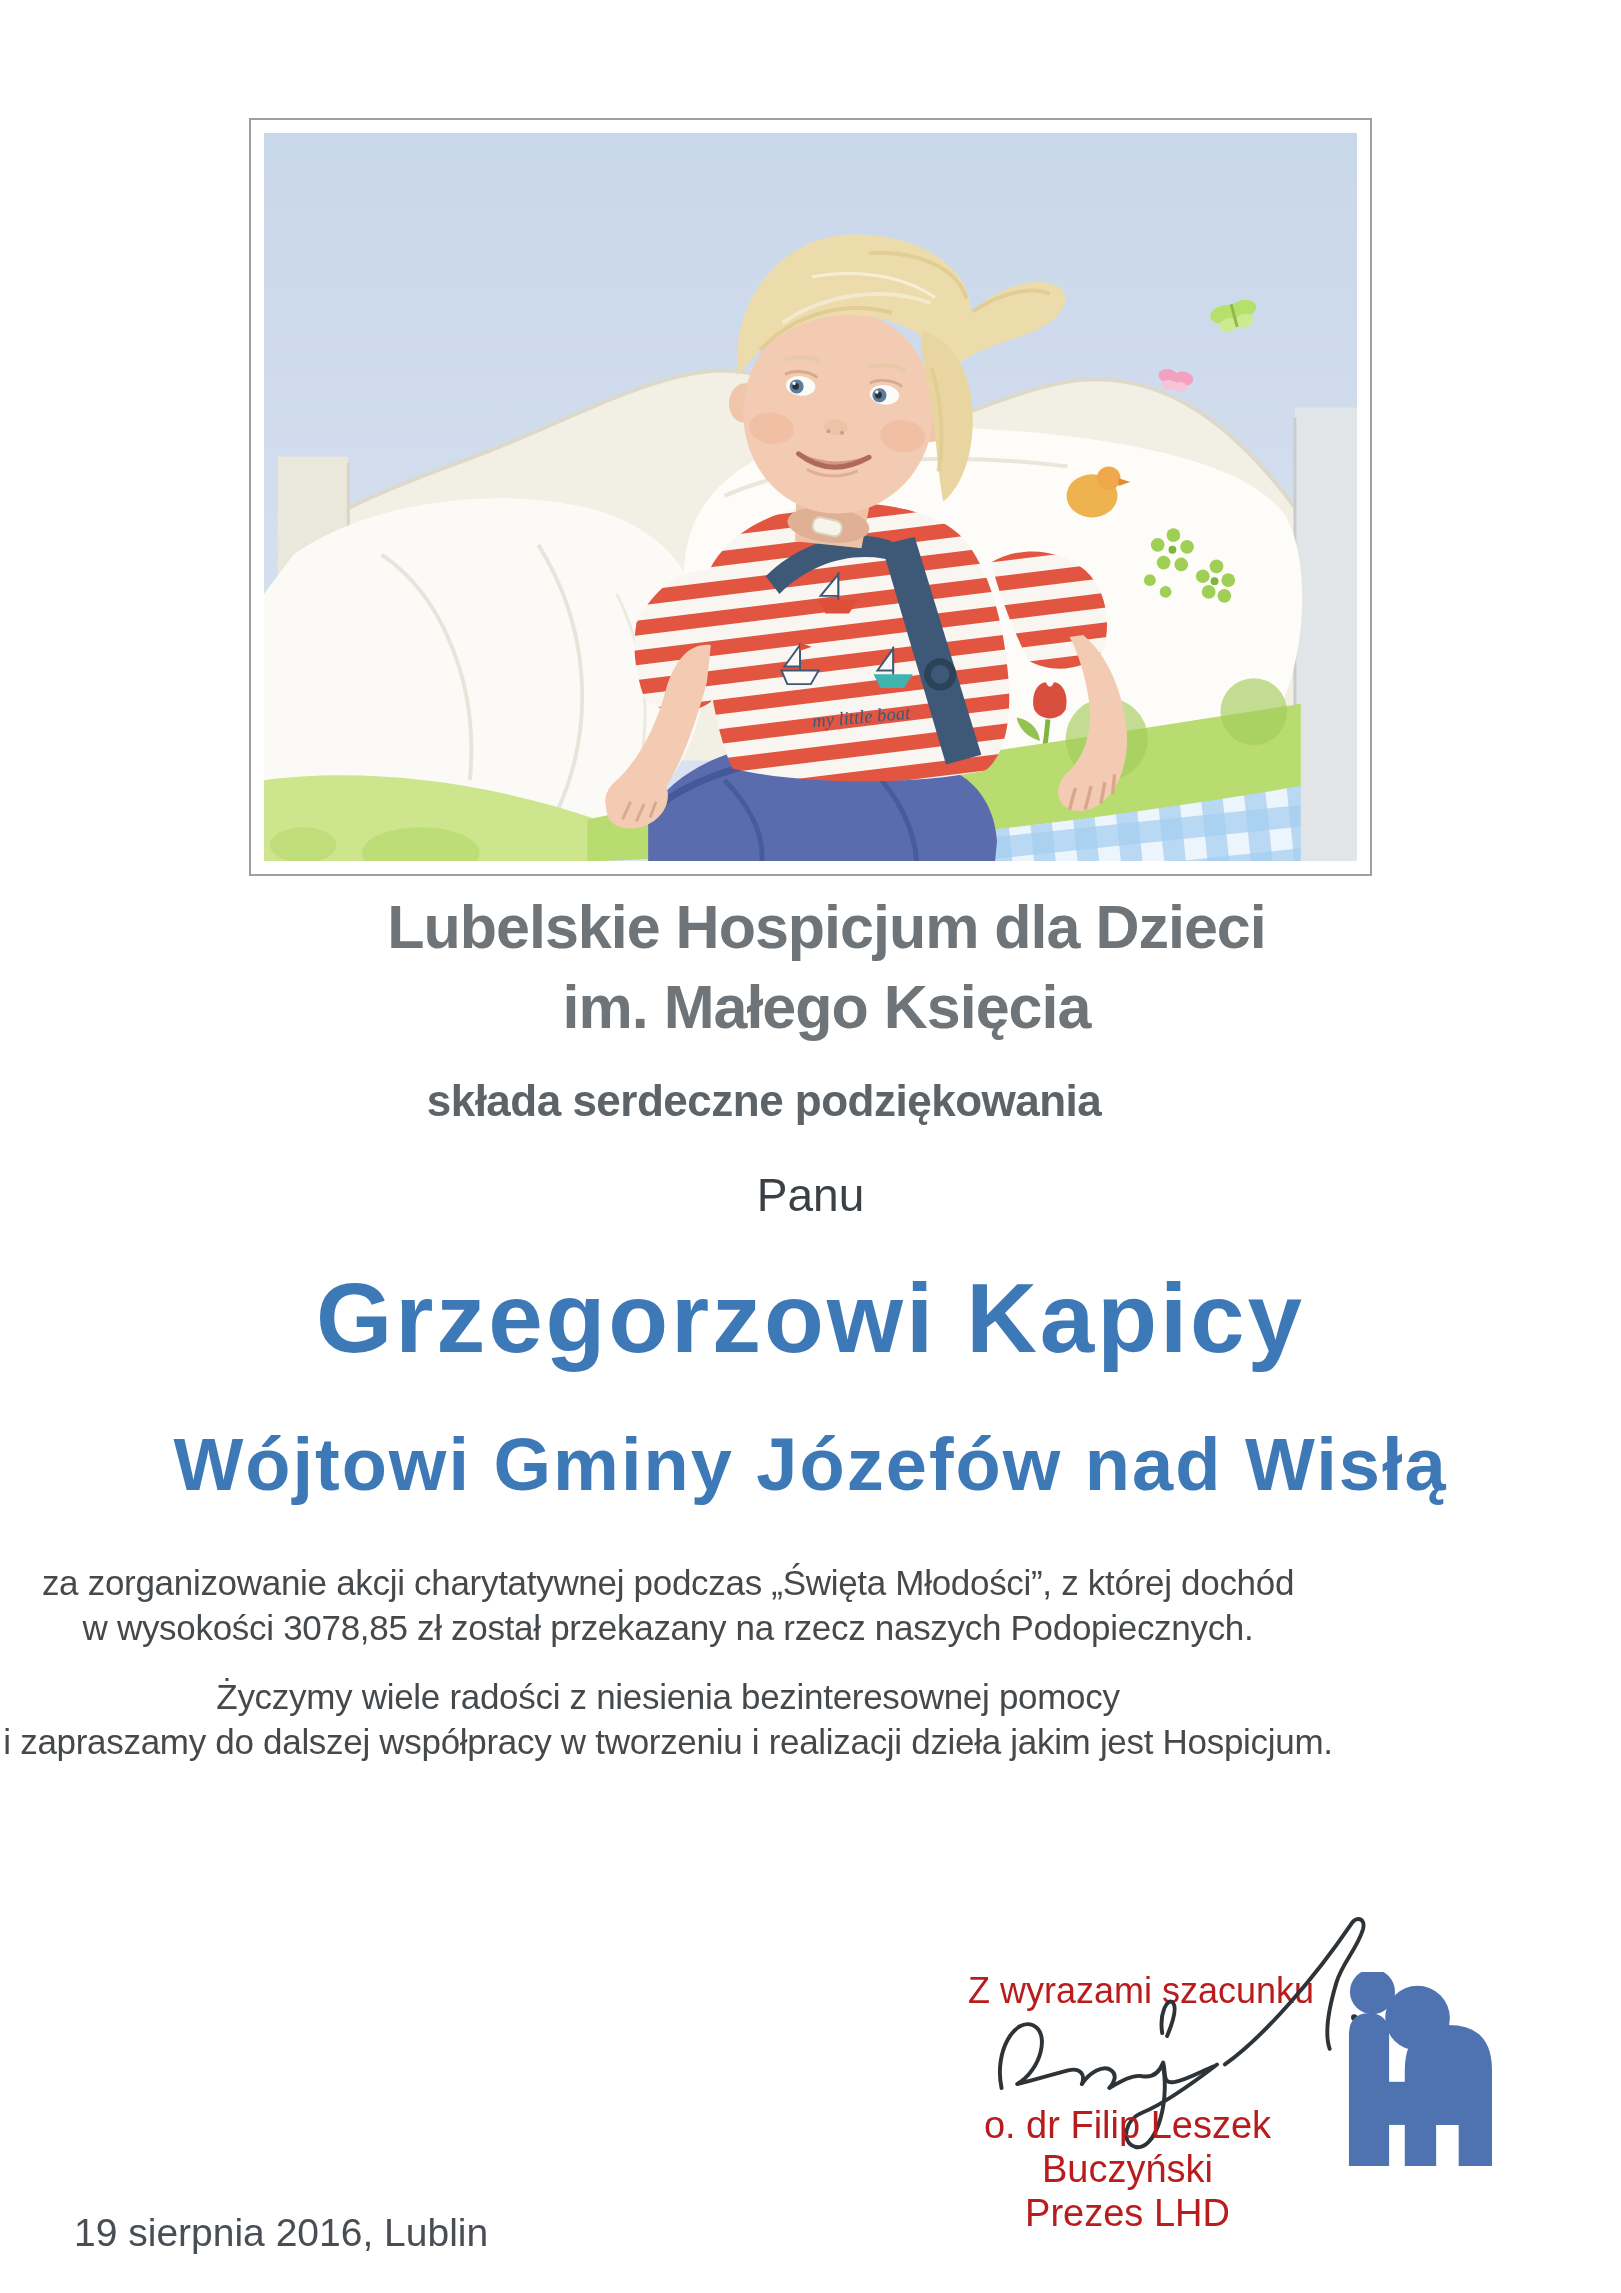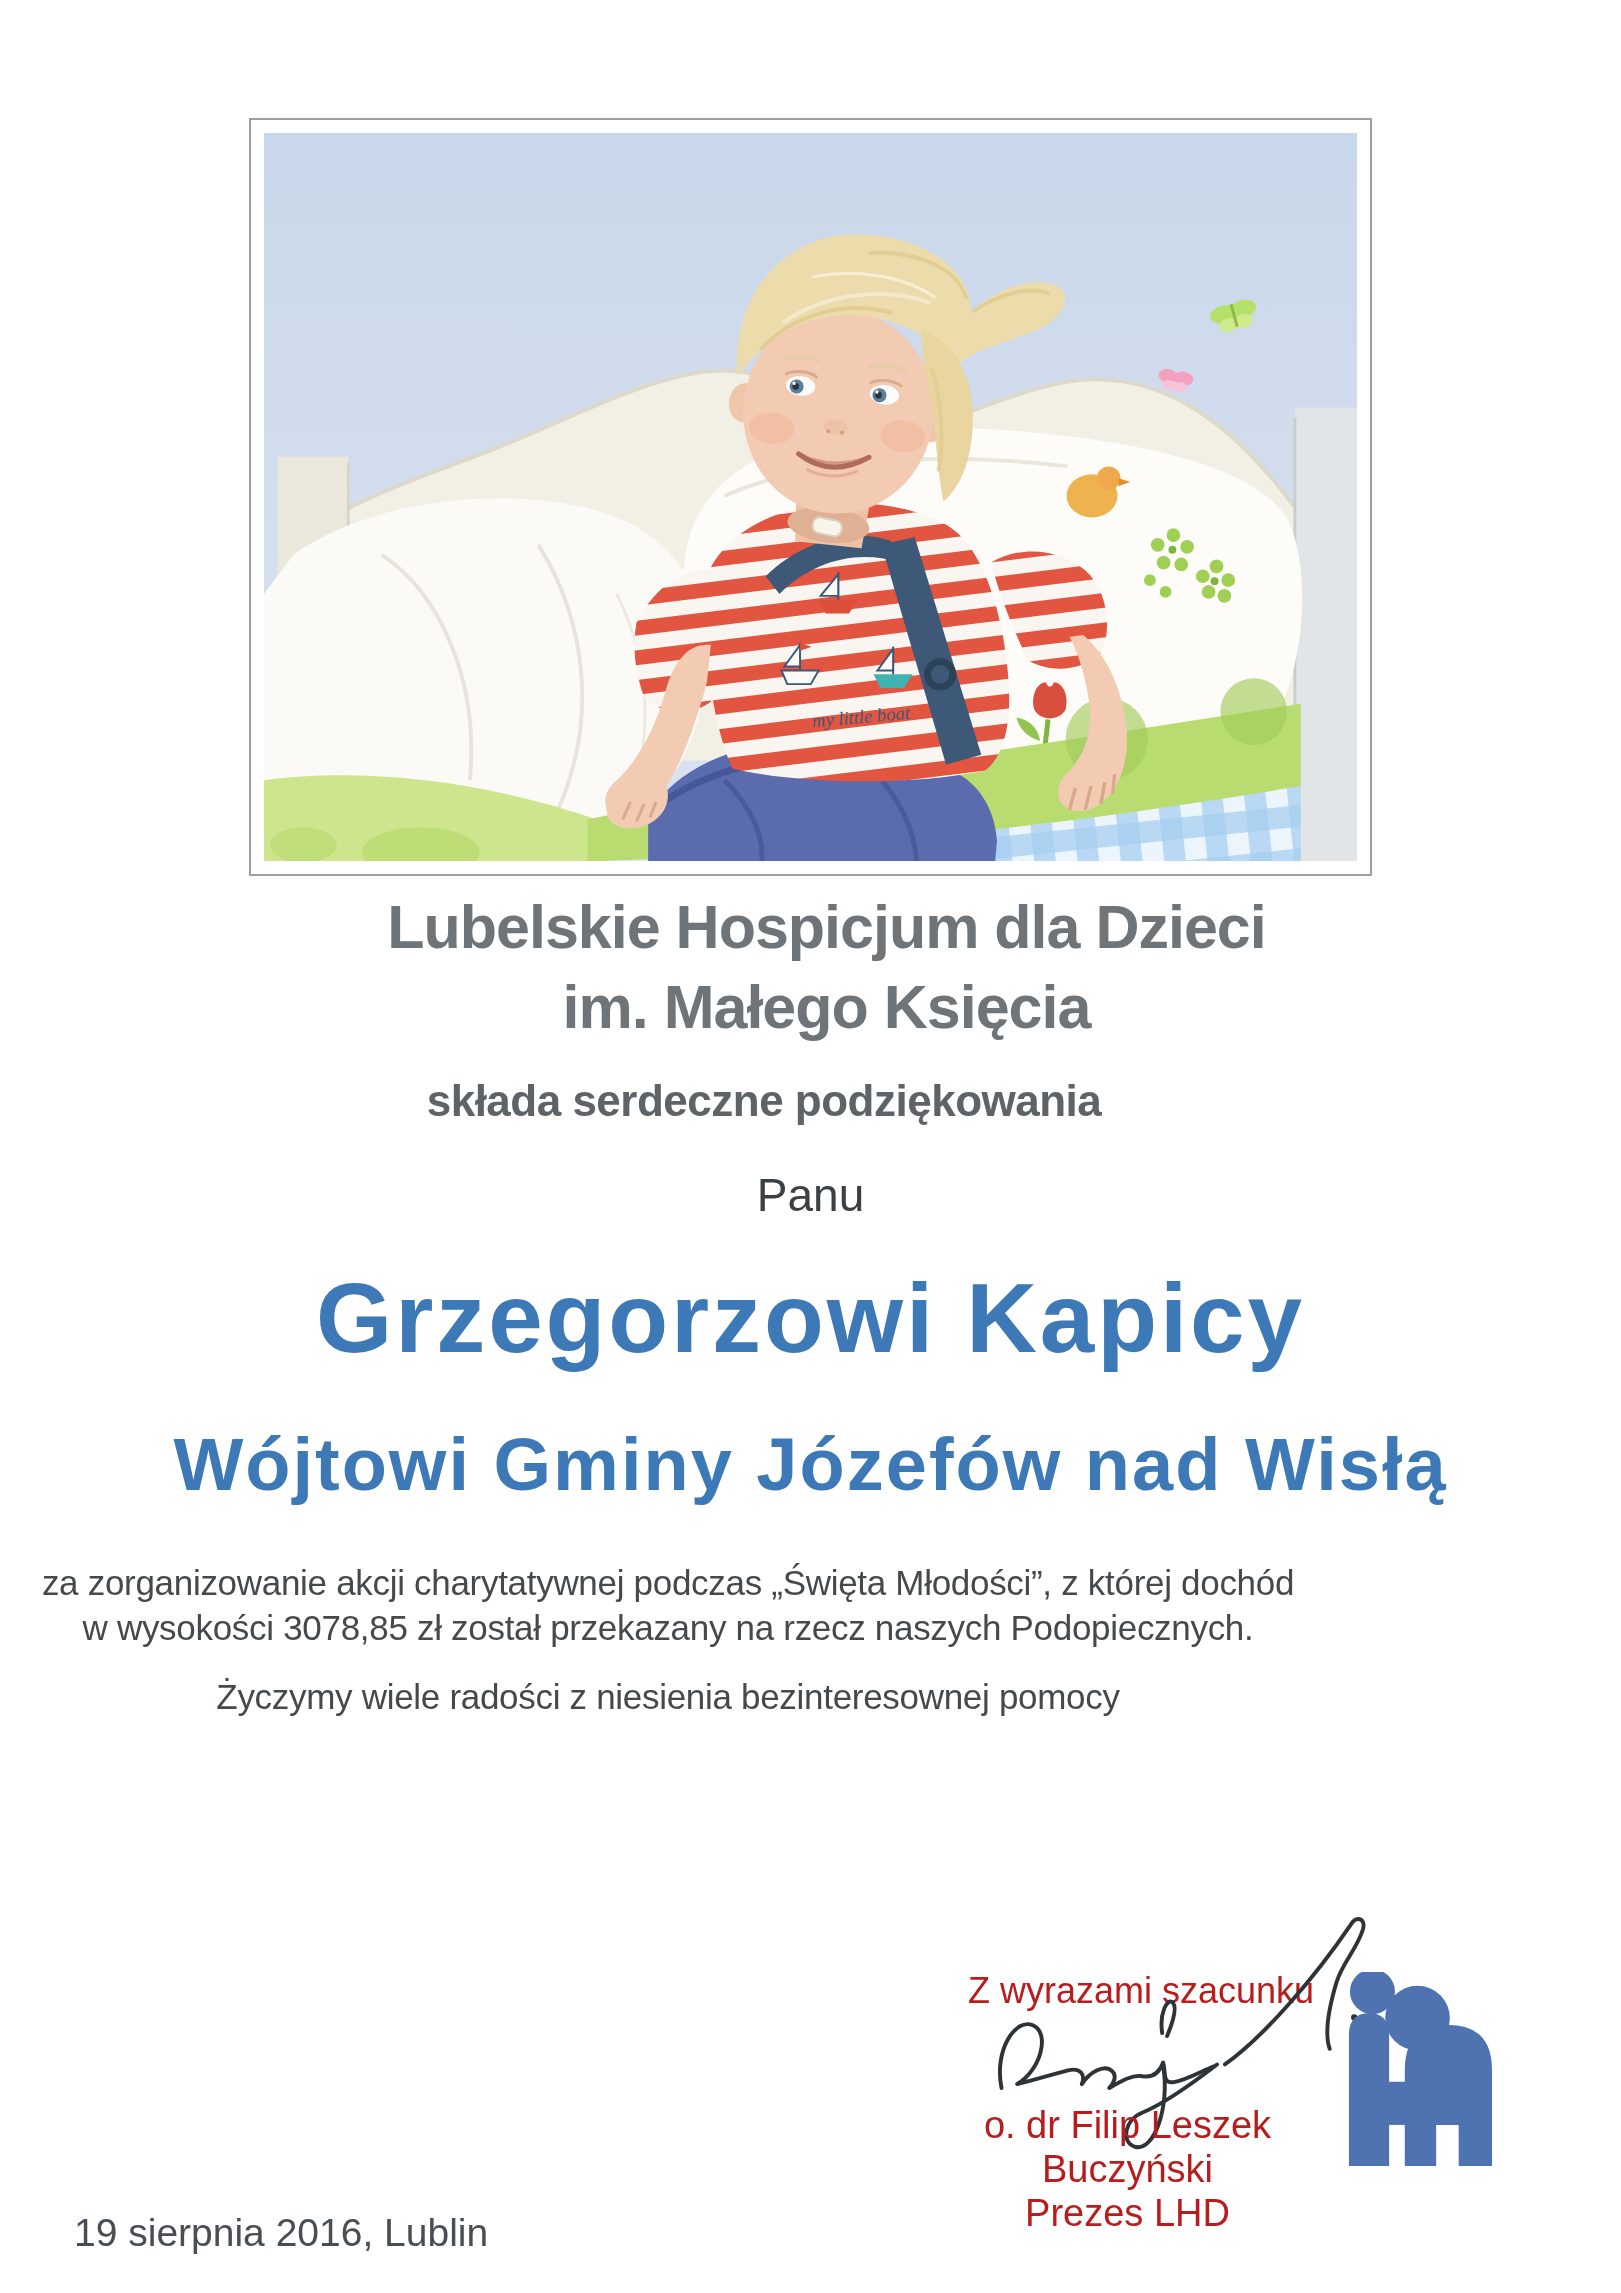--- a/index.html
+++ b/index.html
@@ -270,20 +270,21 @@
 
   <div class="recipient-title">Wójtowi Gminy Józefów nad Wisłą</div>
 
   <p class="para para1">
     <span>za zorganizowanie akcji charytatywnej podczas „Święta Młodości”, z której dochód</span><br>
     <span>w wysokości 3078,85 zł został przekazany na rzecz naszych Podopiecznych.</span>
   </p>
 
   <p class="para para2">
     <span>Życzymy wiele radości z niesienia bezinteresownej pomocy</span><br>
+    <span>i zapraszamy do dalszej współpracy w tworzeniu i realizacji dzieła jakim jest Hospicjum.</span>
   </p>
 
   <div class="closing">Z wyrazami szacunku</div>
 
   <svg class="signature-svg" viewBox="0 0 440 300">
     <g fill="none" stroke="var(--ink,#2e3337)" stroke-width="4" stroke-linecap="round" stroke-linejoin="round">
       <path d="M 22,200 C 14,162 36,128 54,136 C 72,144 62,182 38,196 C 56,192 74,186 90,182 C 102,179 108,186 104,196 C 112,184 126,176 134,182 C 141,187 136,196 132,200 C 144,193 156,186 166,188 C 178,190 184,182 187,174 C 190,185 186,196 198,194 C 210,192 224,184 238,178"></path>
       <path d="M 187,178 C 194,218 178,266 158,260 C 143,255 148,232 166,225 C 188,216 216,196 242,176"></path>
       <path d="M 186,144 C 183,124 191,107 197,113 C 202,119 196,135 191,147"></path>
       <path d="M 250,176 C 292,146 344,84 378,34 C 384,24 394,26 391,38 C 385,58 370,72 364,92 C 355,122 352,146 357,160"></path>

